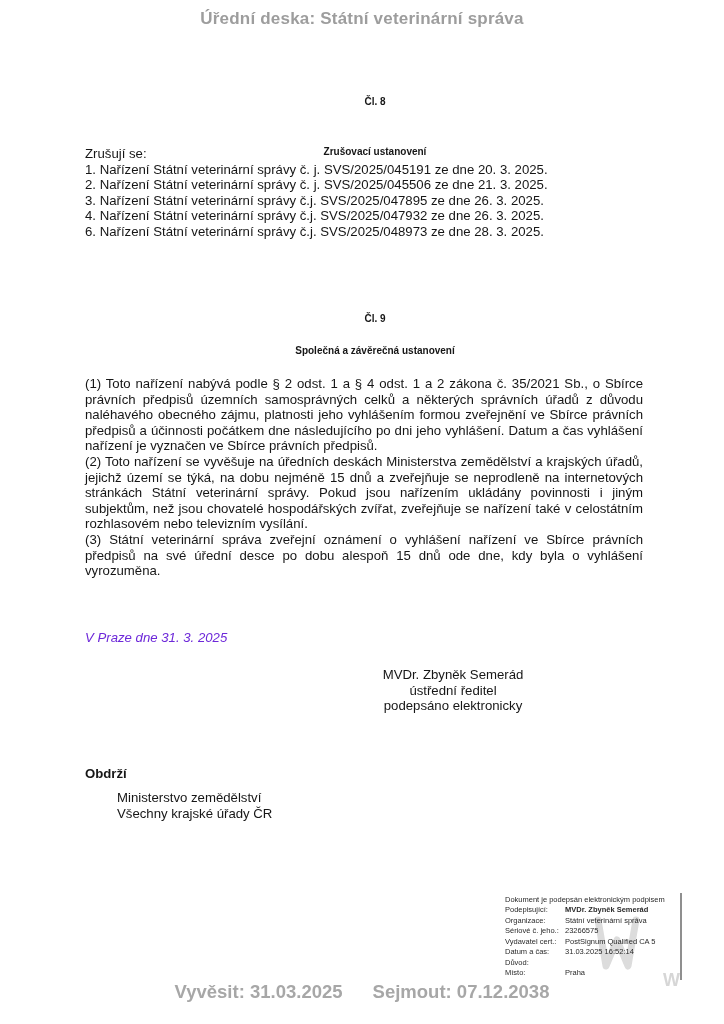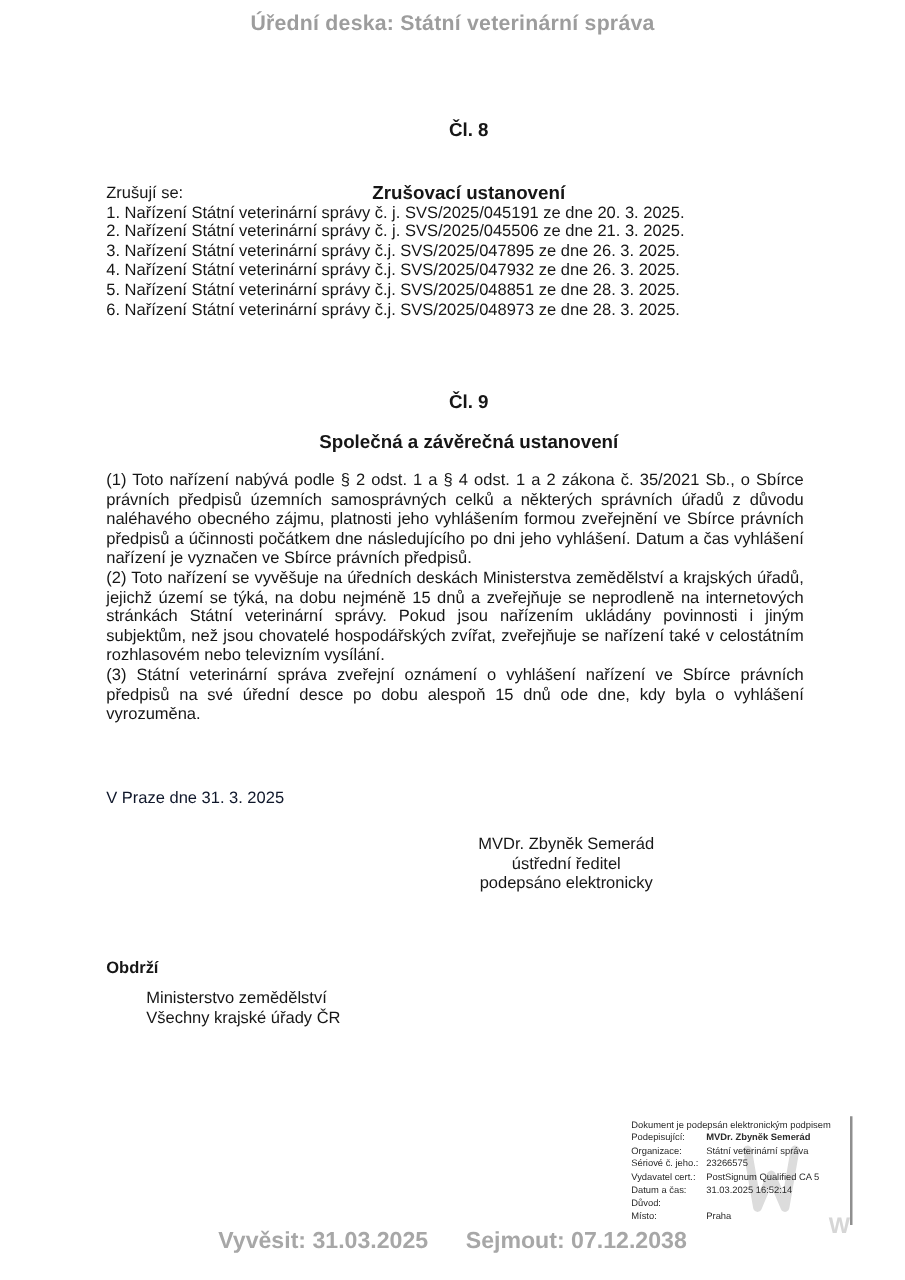--- a/index.html
+++ b/index.html
@@ -20,21 +20,21 @@
     text-align: center;
     font-size: 17px;
     font-weight: bold;
     color: #9d9d9d;
     letter-spacing: 0.2px;
   }
   .centered-heading {
     position: absolute;
     left: 0; right: 0;
     text-align: center;
-    font-size: 15px;
+    font-size: 10px;
     font-weight: bold;
     color: #161616;
     margin-left: 26px;
   }
   .art8-num   { top: 96px; }
   .art8-title { top: 146px; }
   .art9-num   { top: 313px; }
   .art9-title { top: 345px; }
   .art8-body {
     position: absolute;
@@ -48,21 +48,22 @@
     top: 376px; left: 85px; width: 558px;
     font-size: 13.2px;
     line-height: 15.6px;
     text-align: justify;
     color: #161616;
   }
   .place-date {
     position: absolute;
     top: 630px; left: 85px;
     font-size: 13.2px;
-    color: #0f172a;
+    color: #6d28d9;
+    font-style: italic;
   }
   .signer-block {
     position: absolute;
     top: 667px; left: 322px; width: 262px;
     text-align: center;
     font-size: 13.2px;
     line-height: 15.6px;
     color: #161616;
   }
   .recipients-heading {
@@ -133,21 +134,20 @@
 
   <div class="centered-heading art8-num">Čl. 8</div>
   <div class="centered-heading art8-title">Zrušovací ustanovení</div>
 
   <div class="art8-body">
     <div>Zrušují se:</div>
     <div>1. Nařízení Státní veterinární správy č. j. SVS/2025/045191 ze dne 20. 3. 2025.</div>
     <div>2. Nařízení Státní veterinární správy č. j. SVS/2025/045506 ze dne 21. 3. 2025.</div>
     <div>3. Nařízení Státní veterinární správy č.j. SVS/2025/047895 ze dne 26. 3. 2025.</div>
     <div>4. Nařízení Státní veterinární správy č.j. SVS/2025/047932 ze dne 26. 3. 2025.</div>
-    <div>5. Nařízení Státní veterinární správy č.j. SVS/2025/048851 ze dne 28. 3. 2025.</div>
     <div>6. Nařízení Státní veterinární správy č.j. SVS/2025/048973 ze dne 28. 3. 2025.</div>
   </div>
 
   <div class="centered-heading art9-num">Čl. 9</div>
   <div class="centered-heading art9-title">Společná a závěrečná ustanovení</div>
 
   <div class="paragraphs">
     <div>(1) Toto nařízení nabývá podle § 2 odst. 1 a § 4 odst. 1 a 2 zákona č. 35/2021 Sb., o Sbírce právních předpisů územních samosprávných celků a některých správních úřadů z důvodu naléhavého obecného zájmu, platnosti jeho vyhlášením formou zveřejnění ve Sbírce právních předpisů a účinnosti počátkem dne následujícího po dni jeho vyhlášení. Datum a čas vyhlášení nařízení je vyznačen ve Sbírce právních předpisů.</div>
     <div>(2) Toto nařízení se vyvěšuje na úředních deskách Ministerstva zemědělství a krajských úřadů, jejichž území se týká, na dobu nejméně 15 dnů a zveřejňuje se neprodleně na internetových stránkách Státní veterinární správy. Pokud jsou nařízením ukládány povinnosti i jiným subjektům, než jsou chovatelé hospodářských zvířat, zveřejňuje se nařízení také v celostátním rozhlasovém nebo televizním vysílání.</div>
     <div>(3) Státní veterinární správa zveřejní oznámení o vyhlášení nařízení ve Sbírce právních předpisů na své úřední desce po dobu alespoň 15 dnů ode dne, kdy byla o vyhlášení vyrozuměna.</div>

